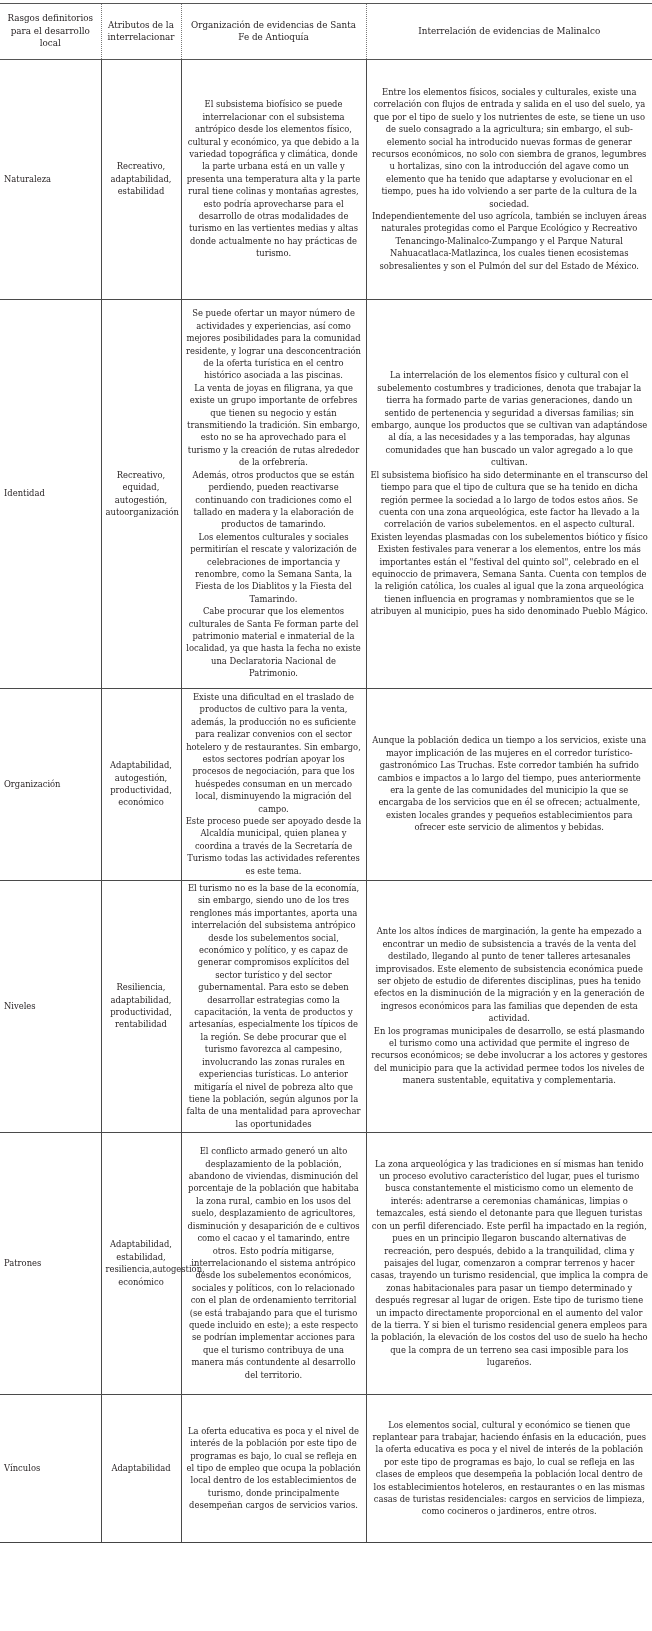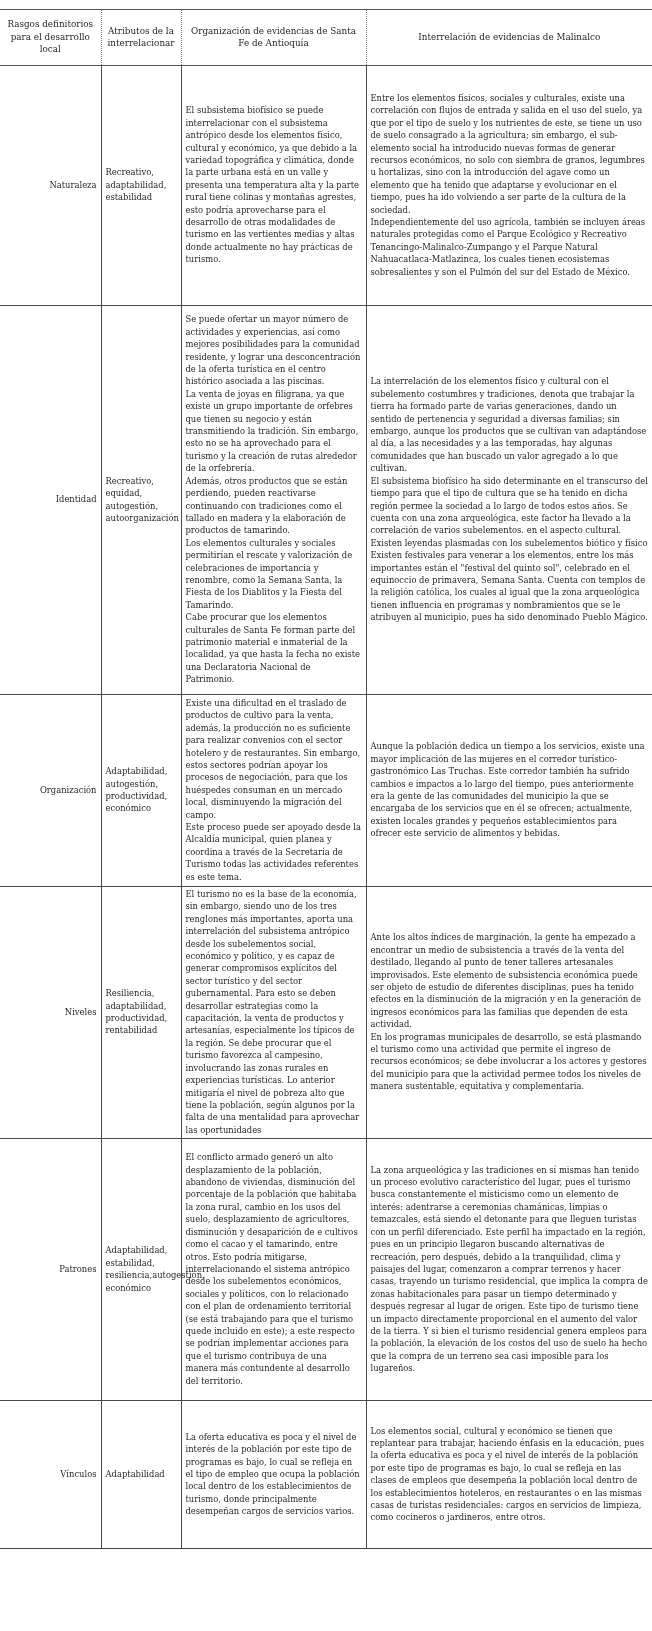--- a/index.html
+++ b/index.html
@@ -5,21 +5,21 @@
     html, body { margin: 0; padding: 0; background: #ffffff; }
     body { width: 652px; height: 1631px; overflow: hidden; }
     table.doc {
       border-collapse: collapse;
       width: 652px;
       table-layout: fixed;
       font-family: "DejaVu Serif", "Liberation Serif", serif;
       font-size: 8.4px;
       line-height: 12.4px;
       color: #2a2526;
-      margin-top: 9px;
+      margin-top: 3px;
     }
     table.doc col.c1 { width: 101px; }
     table.doc col.c2 { width: 80px; }
     table.doc col.c3 { width: 185px; }
     table.doc col.c4 { width: 286px; }
     table.doc th {
       font-weight: normal;
       text-align: center;
       vertical-align: middle;
       padding: 2px 3px 3px 3px;
@@ -29,23 +29,23 @@
       font-size: 8.8px;
       line-height: 12.5px;
       height: 50px;
     }
     table.doc th:first-child { border-left: none; }
     table.doc td {
       vertical-align: middle;
       padding: 1px 4px 2px 4px;
       border-left: 1.3px solid #4a4a4a;
       border-bottom: 1.3px solid #4a4a4a;
-      text-align: left;
+      text-align: center;
     }
-    table.doc td:first-child { border-left: none; text-align: right; }
+    table.doc td:first-child { border-left: none; text-align: left; }
     table.doc tr:last-child td { border-bottom: 1.8px solid #444; }
     td .para { display: block; }
   </style>
 </head>
 <body>
 
 <table class="doc">
   <colgroup>
     <col class="c1">
       <col class="c2">

